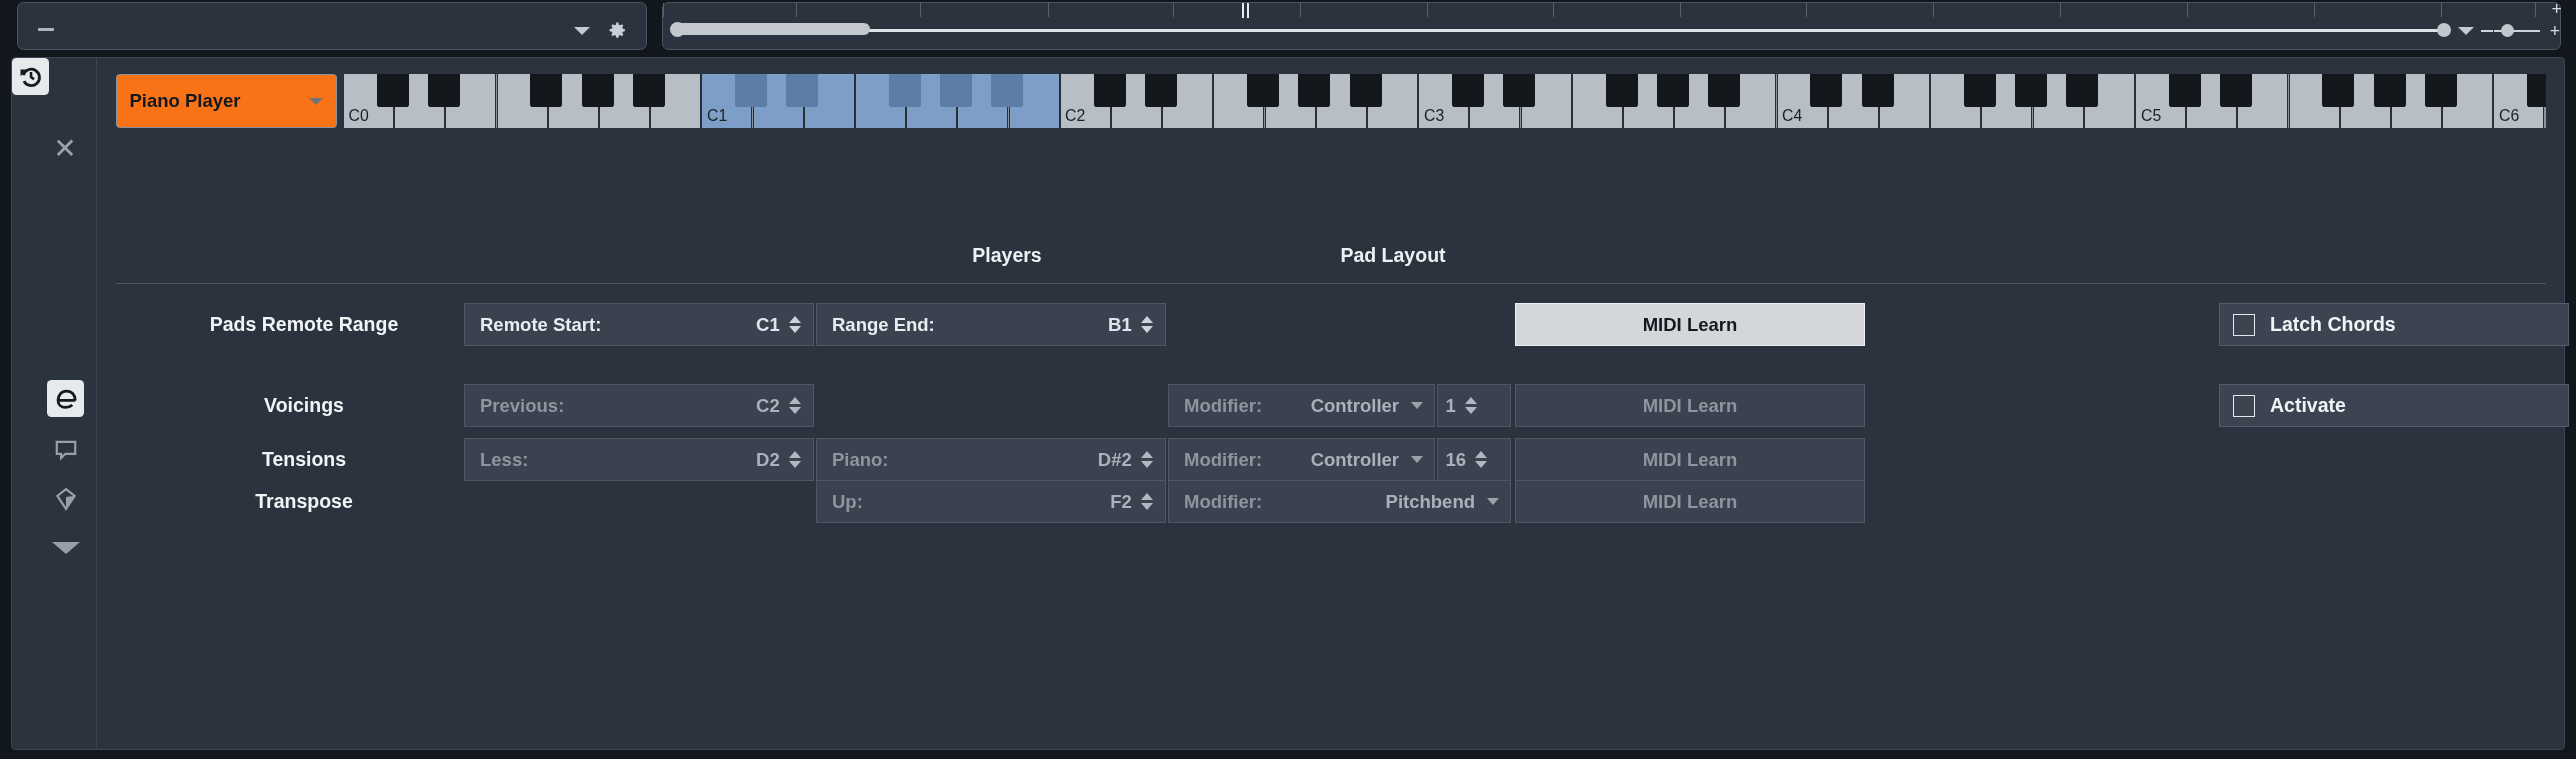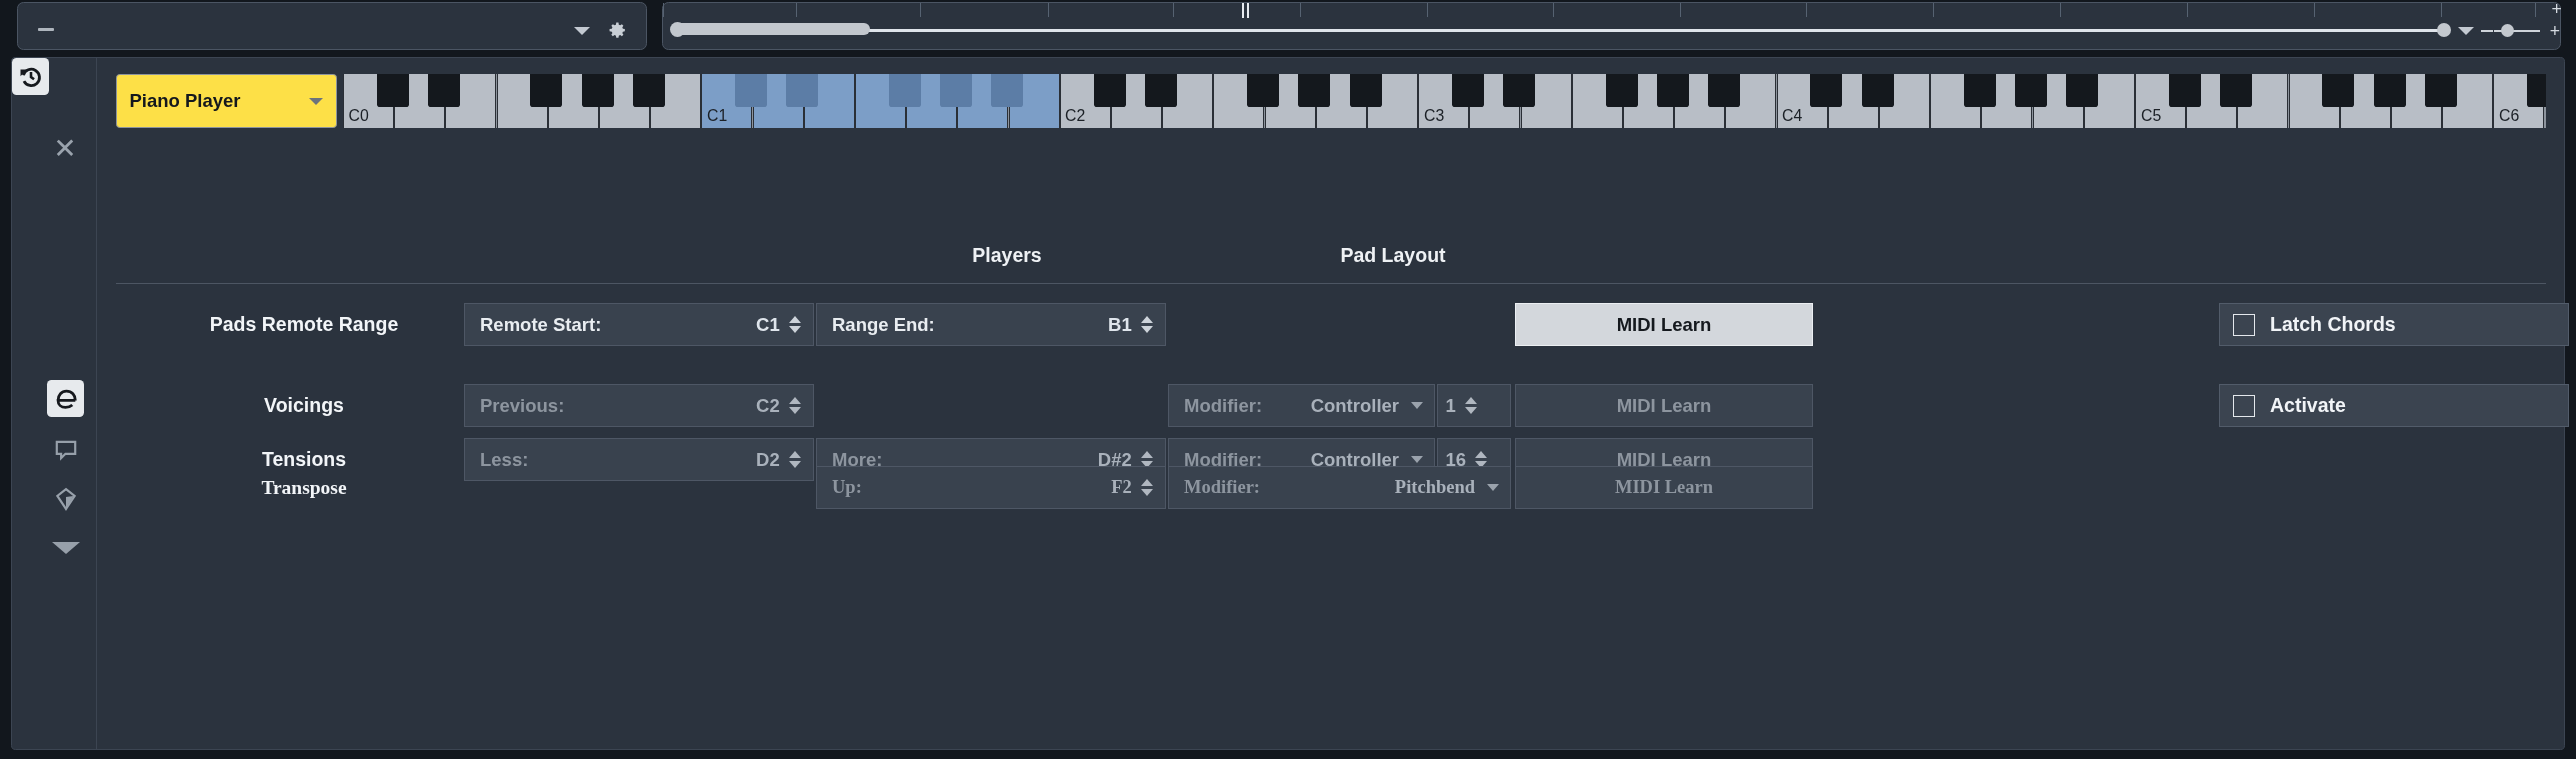--- a/index.html
+++ b/index.html
@@ -112,21 +112,21 @@
     background: #e7eaed; border-radius: 4.6px;
     display: flex; align-items: center; justify-content: center; }
 
   
   #header {
     position: absolute; left: 85px; top: 0; right: 0; height: 98px;
   }
   #player-select {
     position: absolute; left: 18.5px; top: 15.8px;
     width: 221px; height: 54px;
-    background: #fde047; border: 0.9px solid #8d949d; border-radius: 3.7px;
+    background: #f97316; border: 0.9px solid #8d949d; border-radius: 3.7px;
     color: #14181d; font-size: 18.5px; font-weight: bold;
     display: flex; align-items: center; padding: 0 13px;
   }
   #player-select .caret {
     position: absolute; right: 13px; top: 23px;
     width: 0; height: 0;
     border-left: 7.4px solid transparent; border-right: 7.4px solid transparent;
     border-top: 7.4px solid #6c737c;
   }
 
@@ -176,21 +176,21 @@
   }
   #tab-players { left: 780px; width: 222px; }
   #tab-padlayout { left: 1166px; width: 222px; }
   #tab-remote { left: 1490px; width: 352px; }
 
   
   .row { position: absolute; left: 0; right: 0; height: 43px; }
   #row-pads  { top: 245px; }
   #row-voic  { top: 326px; }
   #row-tens  { top: 380px; }
-  #row-trans { top: 408px; font-family: Liberation Serif, serif; }
+  #row-trans { top: 422px; }
 
   .row-label {
     position: absolute; width: 398px; height: 43px;
     display: flex; align-items: center; justify-content: center;
     color: #f2f5f8; font-size: 19.5px; font-weight: bold;
   }
   #row-pads  .row-label { left: 93px; }
   #row-voic  .row-label { left: 93px; }
   #row-tens  .row-label { left: 93px; }
   #row-trans .row-label { left: 93px; }
@@ -252,21 +252,21 @@
   .check-box .cl {
     margin-left: 15px; color: #f1f4f7; font-size: 19.5px; font-weight: bold;
   }
 
   
   .c-a { left: 452px; width: 350px; }
   .c-b { left: 804px; width: 350px; }
   .c-c { left: 1156px; width: 267px; }
   .c-d { left: 1425px; width: 74px; }
   .c-cd { left: 1156px; width: 343px; }
-  .c-learn { left: 1503px; width: 298px; }
+  .c-learn { left: 1503px; width: 350px; }
   .c-chk { left: 2207px; width: 350px; }
 </style>
 </head>
 <body>
 
 <div id="toolbar">
   <div class="tb-panel" id="tb-left">
     <div id="tb-left-dash"></div>
     <div class="caret-down" id="tb-left-caret"></div>
     <svg id="tb-gear" viewBox="0 0 24 24">
@@ -518,21 +518,21 @@
     <div class="field dim c-a">
       <span class="fname">Less:</span>
       <span class="fval">D2</span>
       <span class="spin">
           <i class="up"></i>
           <i class="down"></i>
         </span>
     </div>
 
     <div class="field dim c-b">
-      <span class="fname">More:</span>
+      <span class="fname">Piano:</span>
       <span class="fval">D#2</span>
       <span class="spin">
           <i class="up"></i>
           <i class="down"></i>
         </span>
     </div>
 
     <div class="field dim c-c">
       <span class="fname">Modifier:</span>
       <span class="fval">Controller</span>

